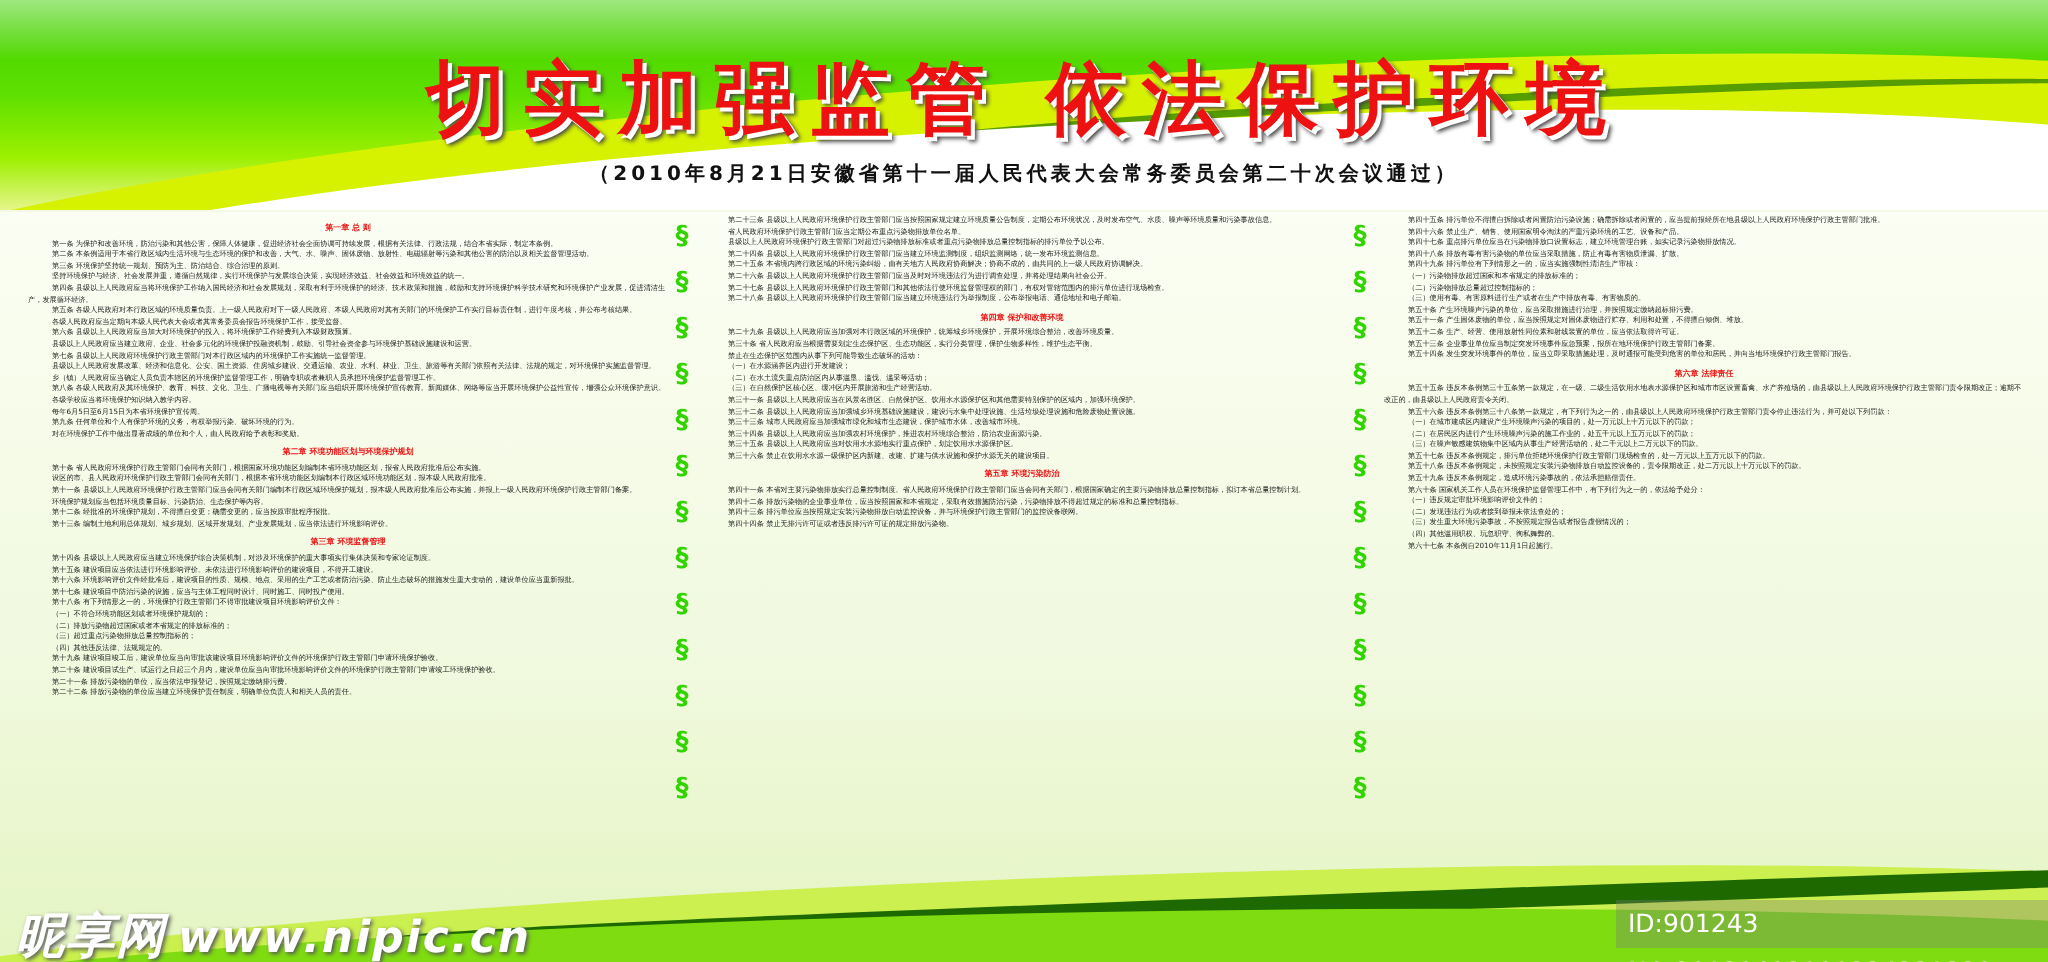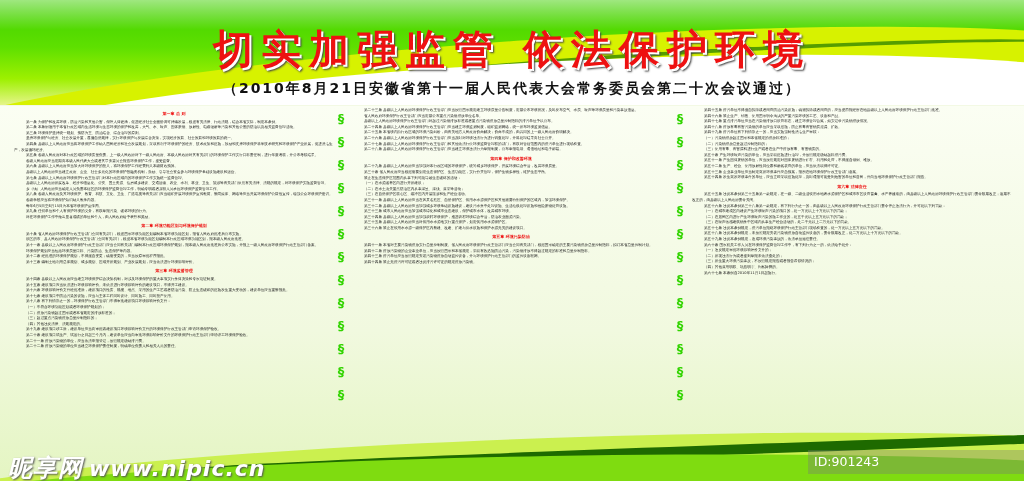--- a/index.html
+++ b/index.html
@@ -31,21 +31,21 @@
   }
   .title {
     position:absolute; left:0; top:22px; width:1024px; text-align:center;
     font-family:"DejaVu Sans", sans-serif; font-weight:bold;
     font-size:40px; letter-spacing:8px; color:#ee1111;
     text-shadow:2px 2px 0 #ffffff, 3px 3px 2px #444;
   }
   .subtitle {
     position:absolute; left:0; top:80px; width:1024px; text-align:center;
     font-family:"DejaVu Sans", sans-serif; font-weight:bold;
-    font-size:14px; letter-spacing:2px; color:#111;
+    font-size:10px; letter-spacing:2px; color:#111;
   }
   .content {
     position:absolute; left:0; top:106px; width:1024px; height:375px;
     background:linear-gradient(180deg,#fbfef3 0%,#f1f9df 60%,#e4f5c2 100%);
   }
   .col {
     position:absolute; top:2px; height:365px; overflow:hidden;
     font-size:3.6px; line-height:5.6px; color:#1b1b1b;
   }
   .col p { margin:0; text-indent:12px; }

